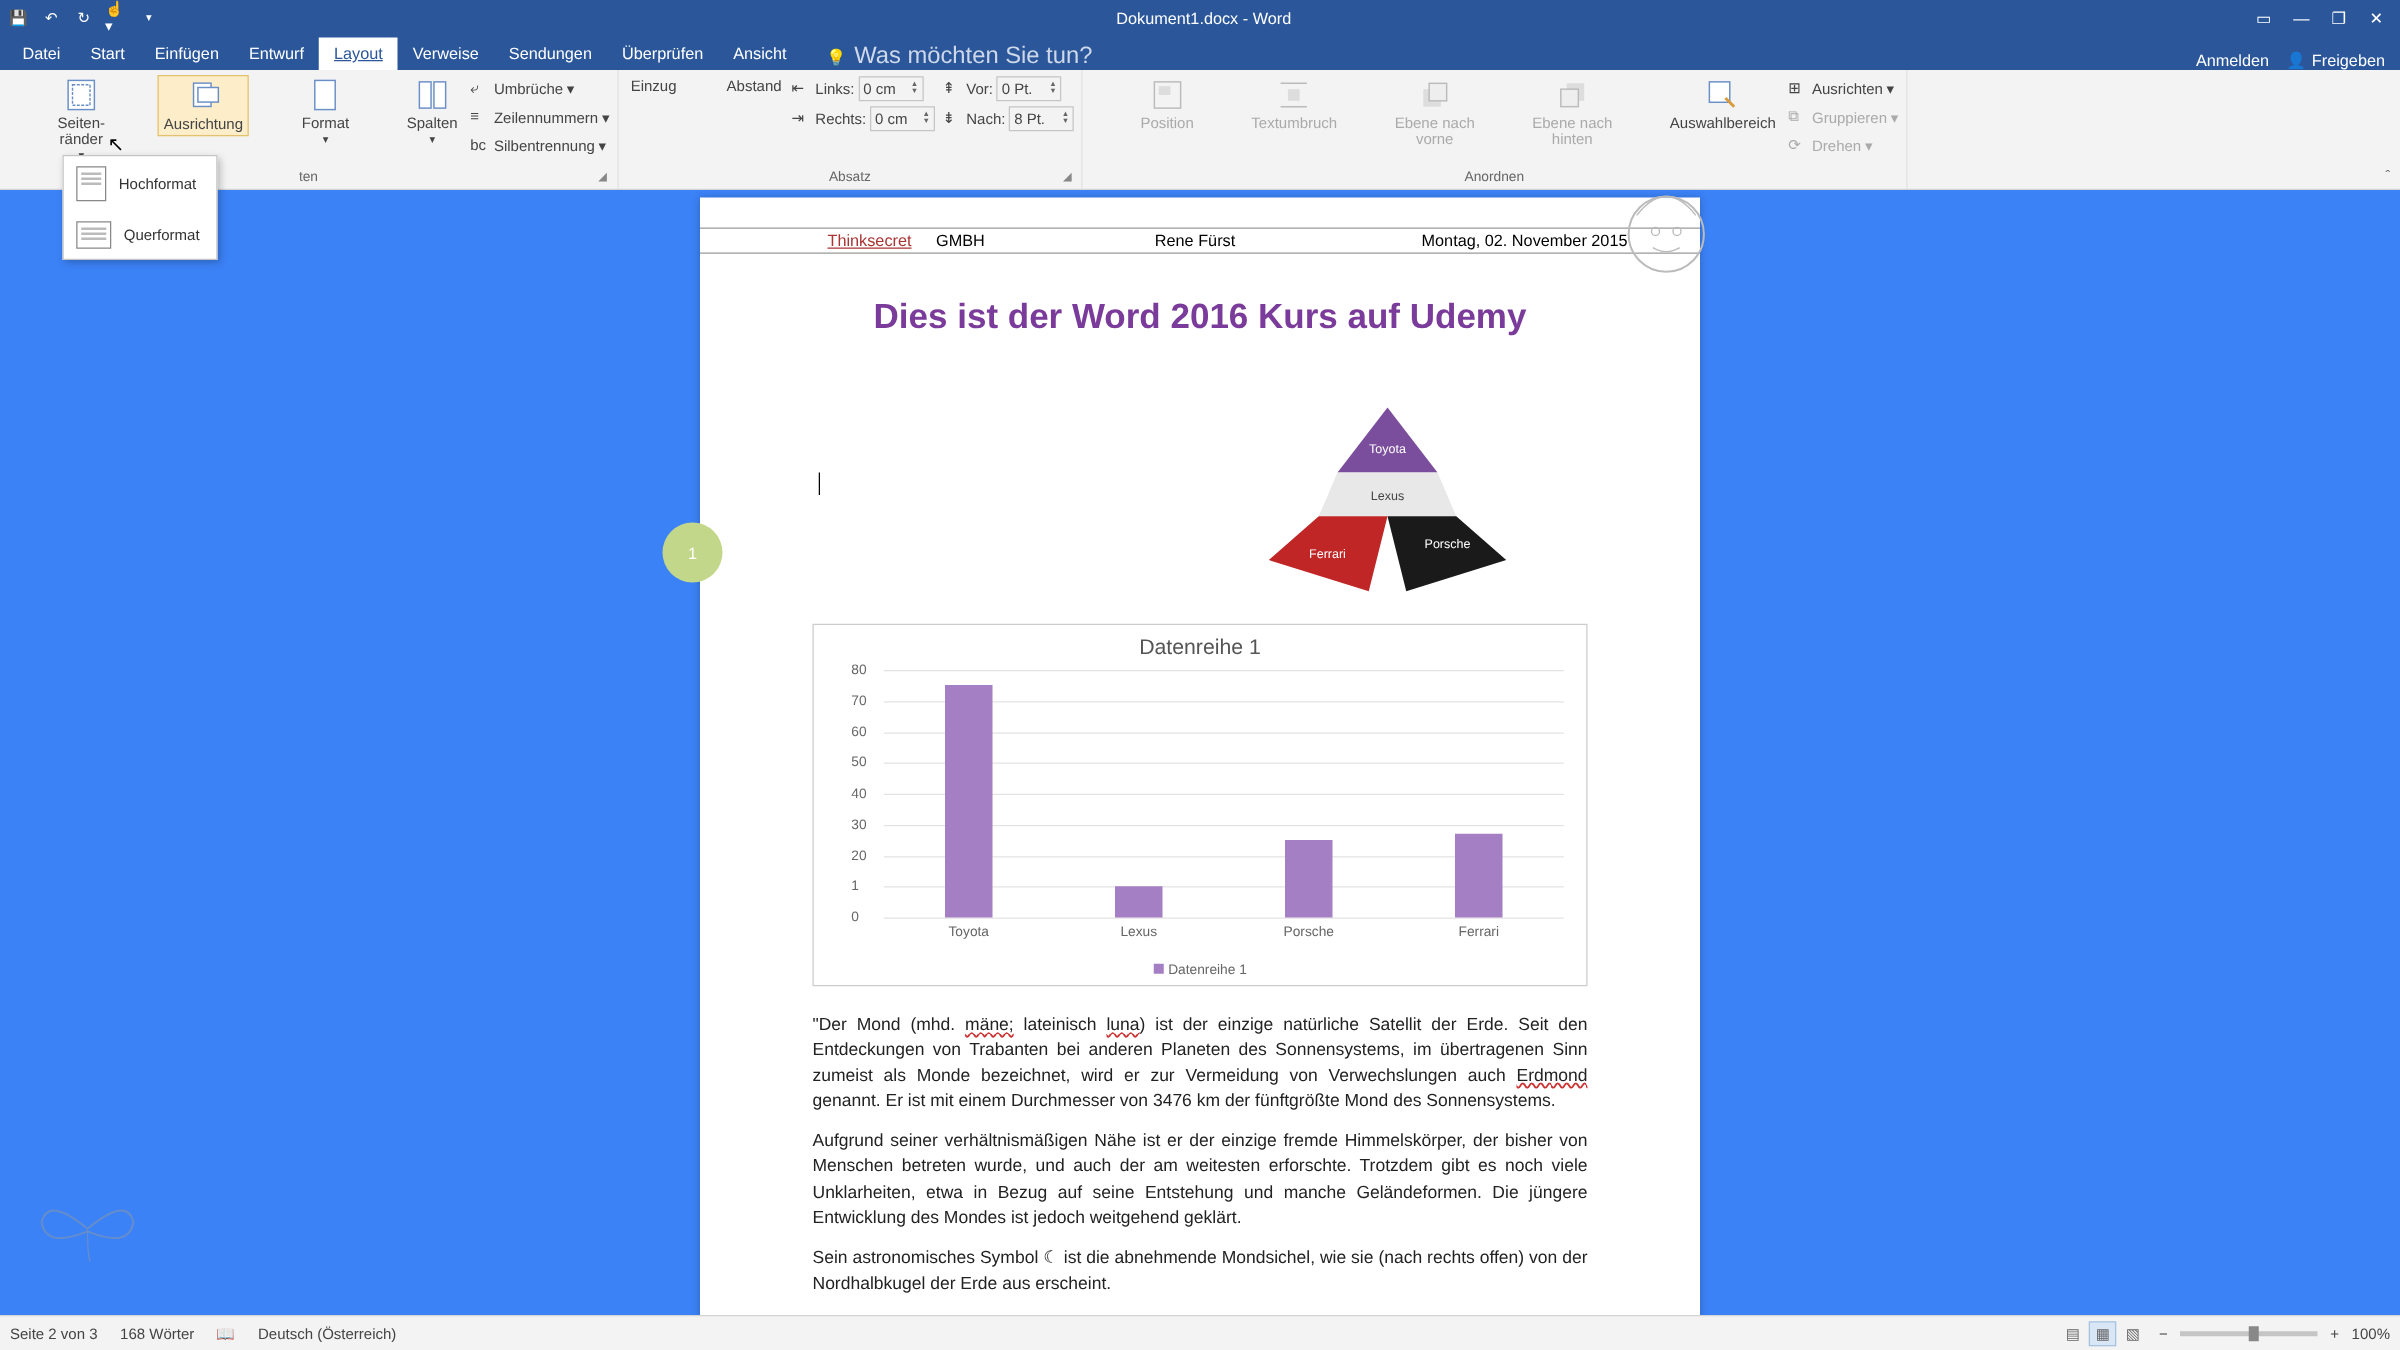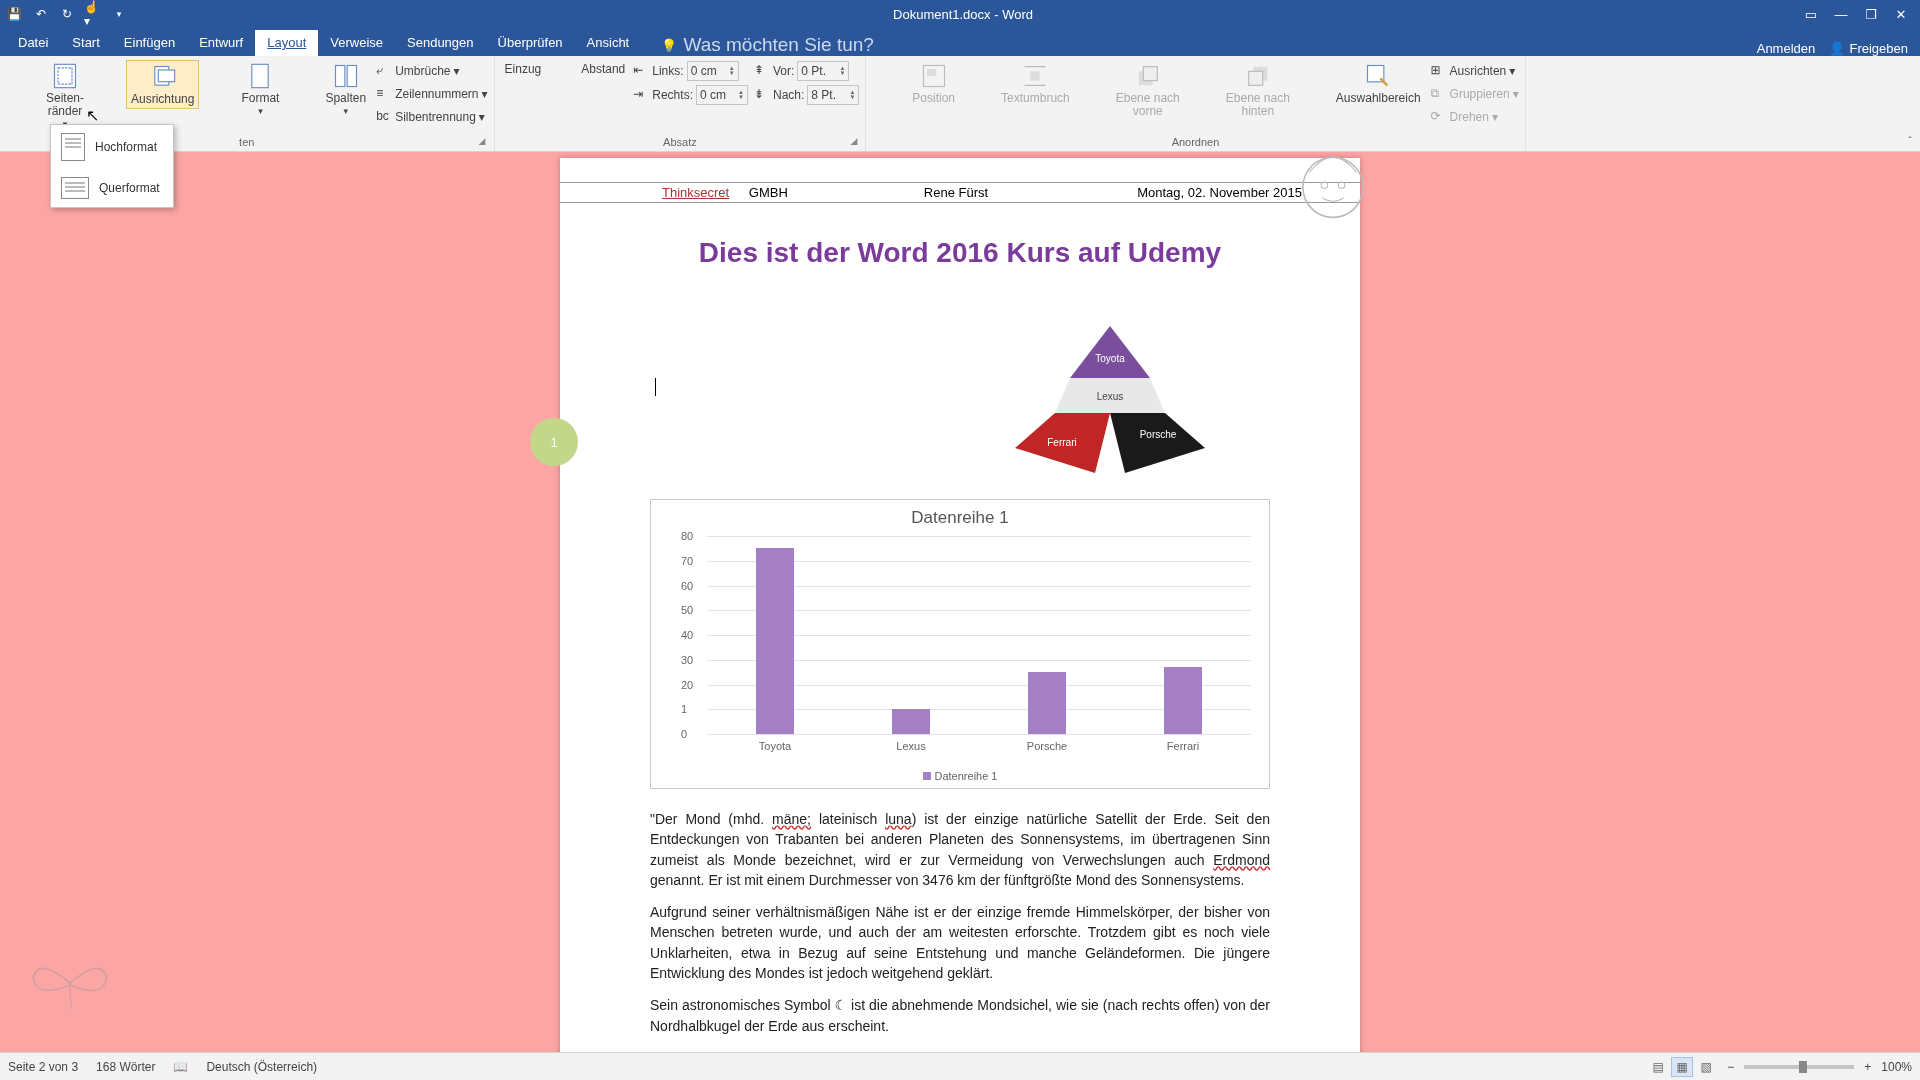--- a/index.html
+++ b/index.html
@@ -40,21 +40,21 @@
 .collapse-btn { position: absolute; right: 8px; bottom: 4px; font-size: 11px; color: #666; }
 
 
 .orient-menu { position: absolute; top: 124px; left: 50px; width: 124px; background: #fff; border: 1px solid #c5c5c5; box-shadow: 2px 2px 6px rgba(0,0,0,0.25); z-index: 50; }
 .orient-item { display: flex; align-items: center; gap: 10px; padding: 8px 10px; font-size: 12px; color: #333; }
 .orient-ico { width: 24px; height: 28px; border: 1px solid #888; background: #fff; position: relative; }
 .orient-ico.land { width: 28px; height: 22px; }
 .orient-ico::after { content: ''; position: absolute; top: 4px; left: 3px; right: 3px; height: 2px; background: #bbb; box-shadow: 0 4px 0 #bbb, 0 8px 0 #bbb; }
 
 
-.docarea { position: absolute; top: 152px; left: 0; right: 0; bottom: 28px; background: #fca5a5; overflow: hidden; padding-left: 16px; }
+.docarea { position: absolute; top: 152px; left: 0; right: 0; bottom: 28px; background: #3b82f6; overflow: hidden; padding-left: 16px; }
 .page { position: absolute; left: 560px; top: 6px; width: 800px; background: #fff; box-shadow: 0 0 6px rgba(0,0,0,0.25); padding: 0 0 40px; }
 .hdr-row { border-top: 1px solid #999; border-bottom: 1px solid #999; display: flex; font-size: 13px; padding: 2px 0; margin-top: 24px; }
 .hdr-row span { padding: 0 8px; }
 .hdr-left { flex: 0 0 33%; text-align: left; padding-left: 94px !important; }
 .hdr-center { flex: 0 0 33%; text-align: center; }
 .hdr-right { flex: 0 0 33%; text-align: right; padding-right: 50px !important; }
 .wavy { text-decoration: underline wavy #d94; }
 .redlink { color: #a33; text-decoration: underline; }
 .doc-title { text-align: center; font-size: 28px; font-weight: 600; color: #7a3b9a; margin: 34px 0 30px; }
 .cursor { position: absolute; left: 95px; top: 220px; width: 1px; height: 18px; background: #000; }

